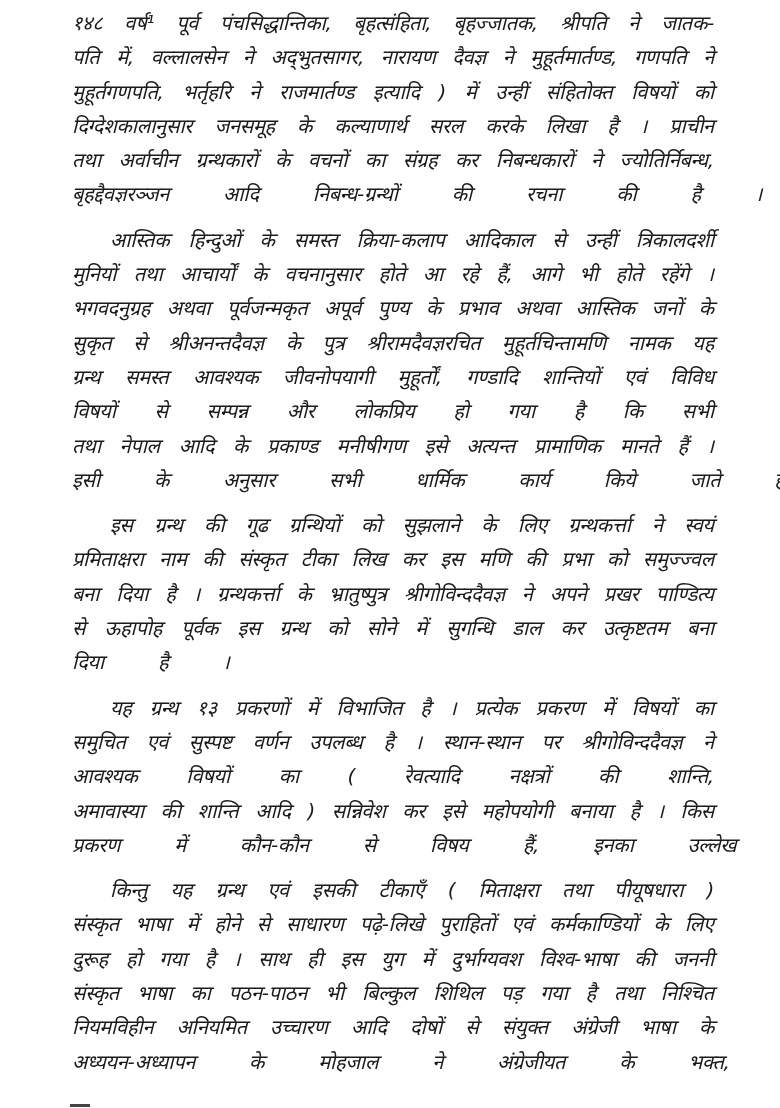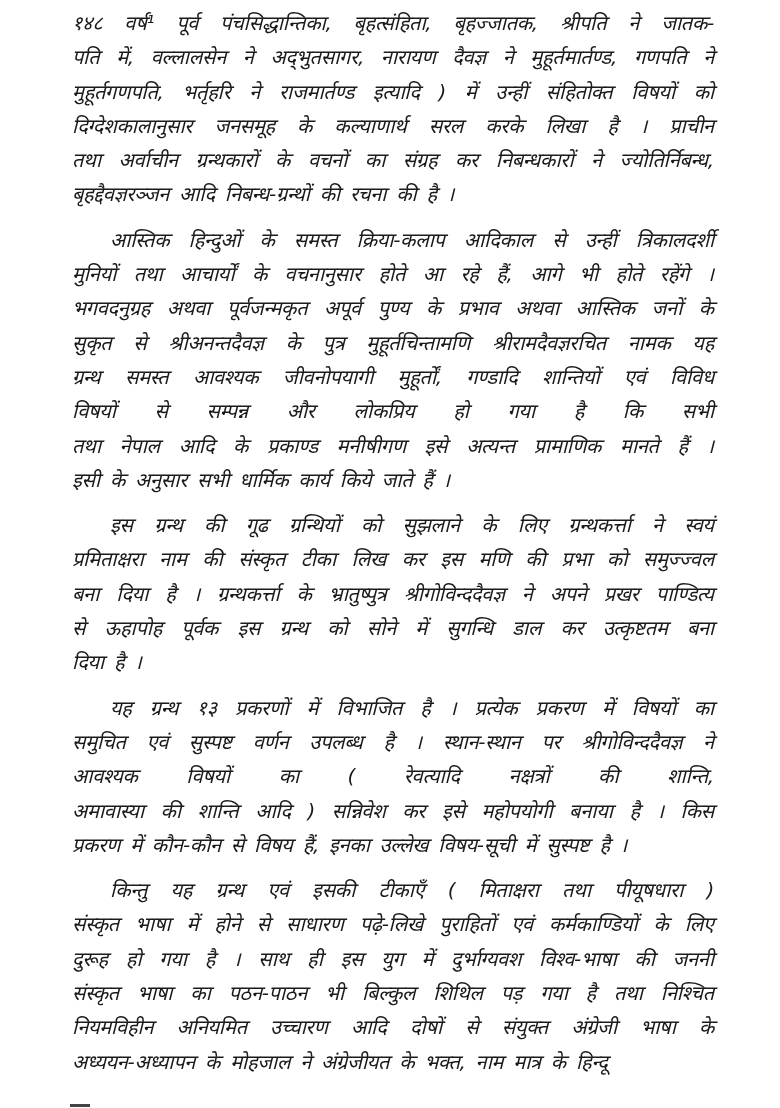--- a/index.html
+++ b/index.html
@@ -14,21 +14,21 @@
     position:absolute; left:72px; top:6px; width:642px;
   }
   .line {
     height:34.3px; line-height:34.3px;
     font-size:20px;
     white-space:nowrap;
     display:flex; justify-content:space-between;
     letter-spacing:-0.3px;
     font-style:italic;
   }
-  .line.last { justify-content:flex-start; }
+  .line.last { justify-content:flex-start;gap:44px; }
   .line.indent { padding-left:38px; }
   .gap { height:11px; }
   .line span.w { display:inline-block; }
   .line.last span.w { margin-right:10px; }
   .foot-mark {
     position:absolute; left:70px; top:1104px; width:20px; height:3px; background:#444;
   }
 </style>
 </head>
 <body>
@@ -149,22 +149,22 @@
         <span class="w">आस्तिक</span>
         <span class="w">जनों</span>
         <span class="w">के</span>
       </div>
       <div class="line">
         <span class="w">सुकृत</span>
         <span class="w">से</span>
         <span class="w">श्रीअनन्तदैवज्ञ</span>
         <span class="w">के</span>
         <span class="w">पुत्र</span>
+        <span class="w">श्रीरामदैवज्ञरचित</span>
         <span class="w">मुहूर्तचिन्तामणि</span>
-        <span class="w">श्रीरामदैवज्ञरचित</span>
         <span class="w">नामक</span>
         <span class="w">यह</span>
       </div>
       <div class="line">
         <span class="w">ग्रन्थ</span>
         <span class="w">समस्त</span>
         <span class="w">आवश्यक</span>
         <span class="w">जीवनोपयागी</span>
         <span class="w">मुहूर्तों,</span>
         <span class="w">गण्डादि</span>

